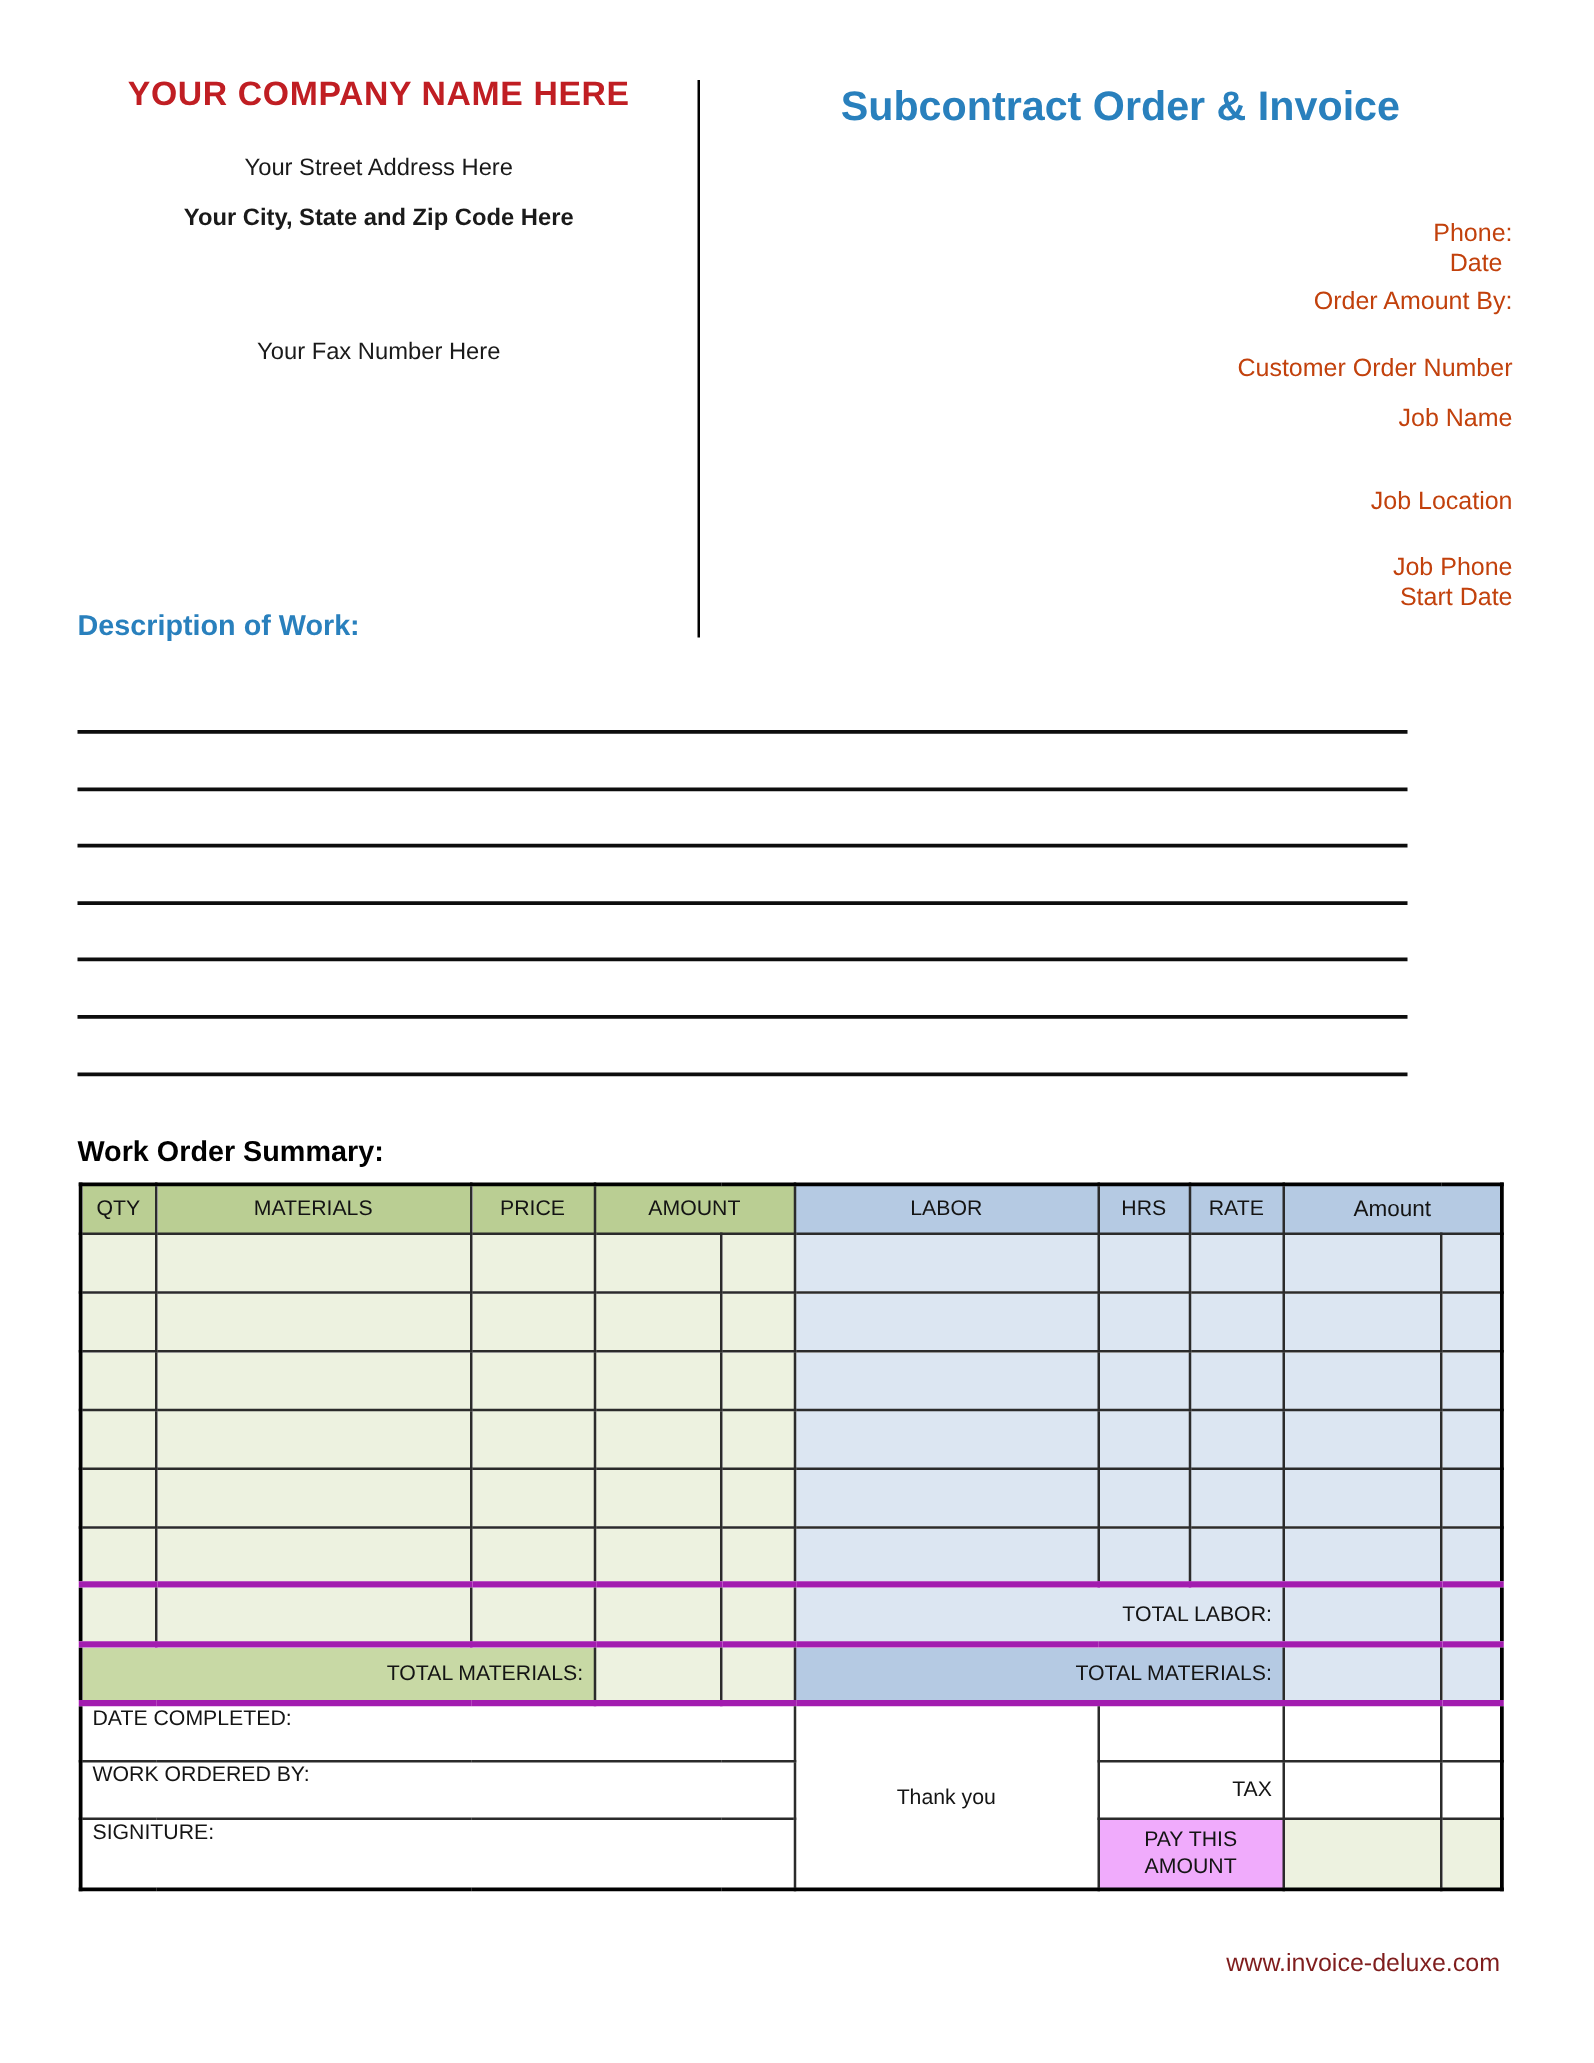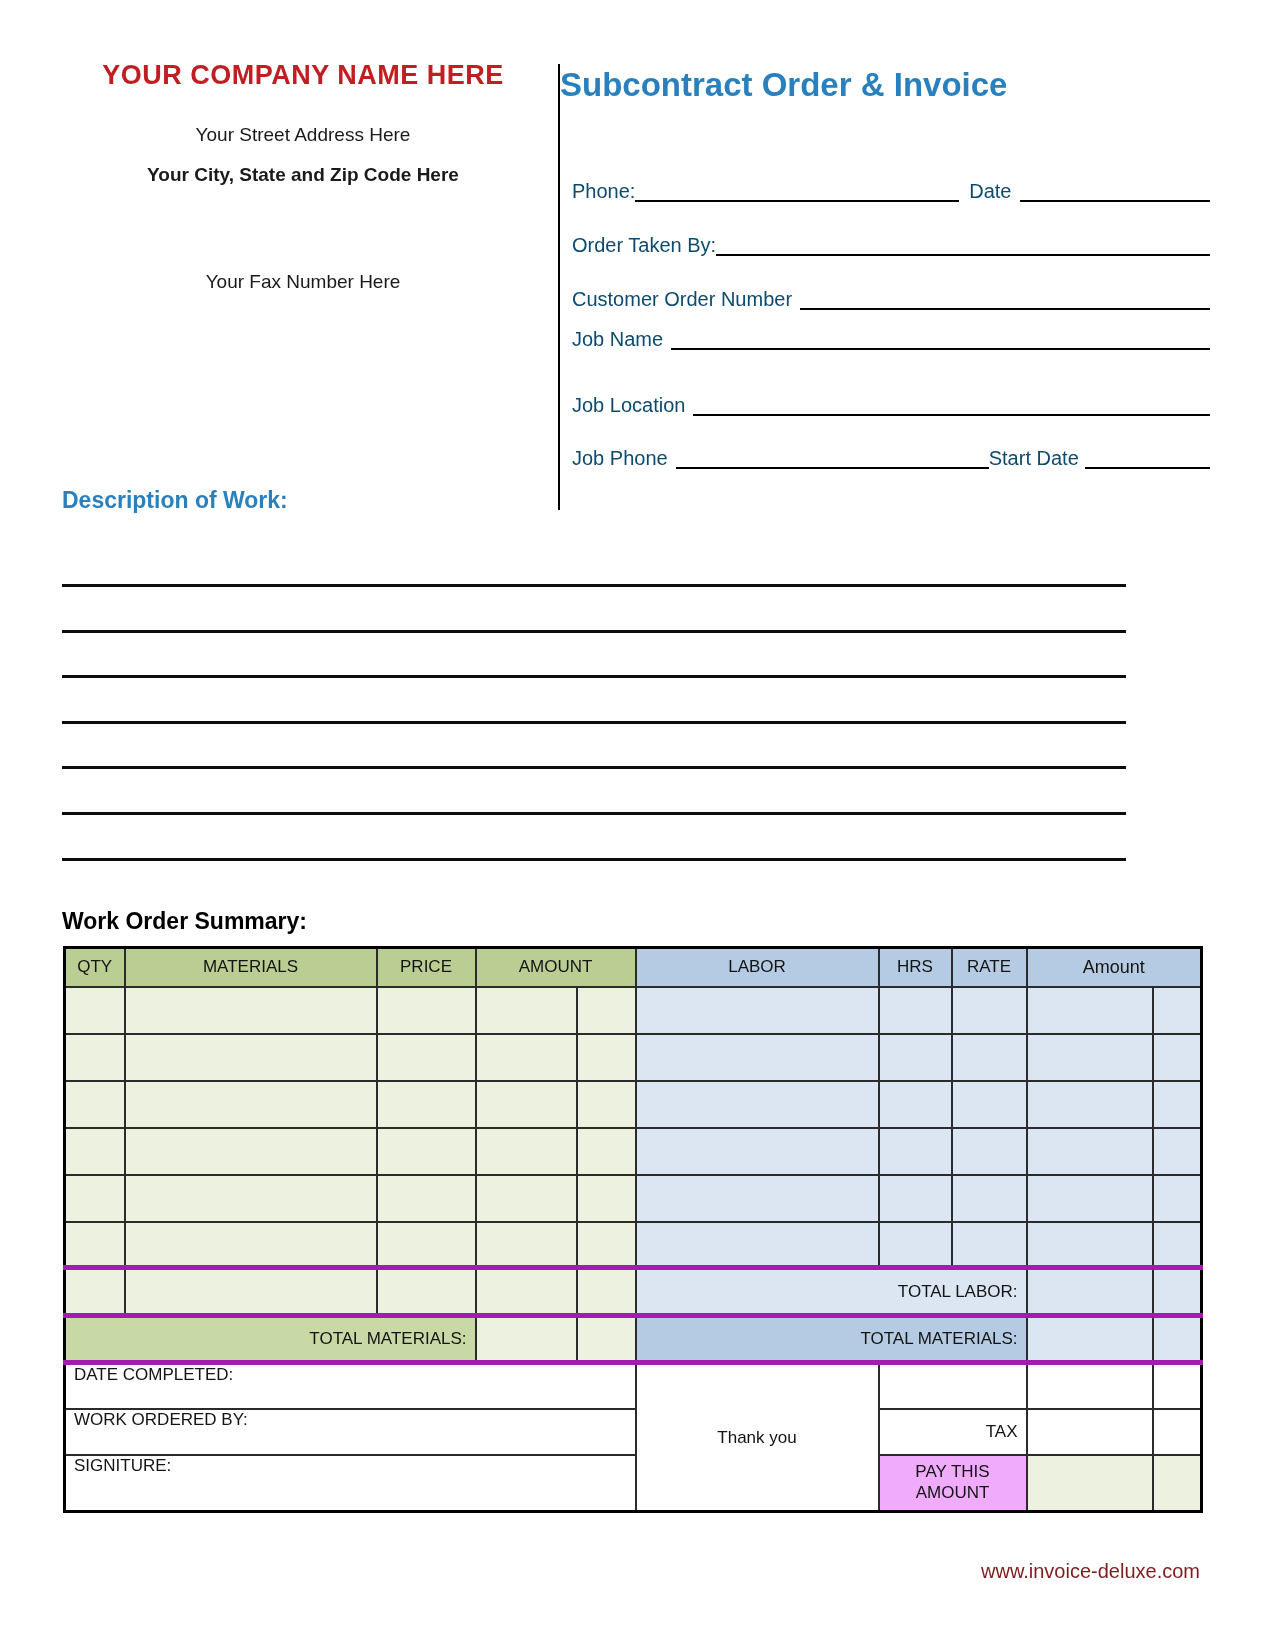--- a/index.html
+++ b/index.html
@@ -14,24 +14,24 @@
   .company-line { position:absolute; left:0; width:100%; font-size:19px; color:#1a1a1a; margin:0; }
   .street   { top:64px; }
   .citystate{ top:104px;font-weight:bold; }
   .tel      { top:185px; }
   .fax      { top:211px; }
 
   
   .v-divider { position:absolute; left:558px; top:64px; width:2px; height:446px; background:#000; }
 
   
-  .invoice-title { position:absolute; left:560px; top:66px; width:560px; text-align:left;
+  .invoice-title { position:absolute; left:560px; top:66px; width:560px; text-align:right;
                    font-size:33px; font-weight:bold; color:#2980BD; }
   .form-row { position:absolute; left:572px; width:638px; height:26px;
-              display:flex; align-items:flex-end; font-size:20px; color:#0c4a6e; }
+              display:flex; align-items:flex-end; font-size:20px; color:#c2410c;flex-direction:column; }
   .form-row .lbl { white-space:nowrap; line-height:1.1; }
   .form-row .fill { border-bottom:2px solid #000; height:24px; }
   .fr-phone { top:176px; } .fr-order { top:230px; } .fr-cust { top:284px; }
   .fr-jobname { top:324px; } .fr-jobloc { top:390px; } .fr-jobphone { top:443px; }
 
   
   .desc-title { position:absolute; left:62px; top:487px; font-size:23px; font-weight:bold; color:#2980BD; }
   .desc-line { position:absolute; left:62px; width:1064px; height:0; border-top:3px solid #0d0d0d; }
 
   
@@ -77,21 +77,21 @@
   <div class="invoice-title">Subcontract Order &amp; Invoice</div>
 
   <div class="form-row fr-phone">
     <span class="lbl">Phone:</span>
     <span class="fill" style="flex:1.7;"></span>
     <span class="lbl" style="margin:0 8px 0 10px;">Date</span>
     <span class="fill" style="flex:1;"></span>
   </div>
 
   <div class="form-row fr-order">
-    <span class="lbl">Order Taken By:</span>
+    <span class="lbl">Order Amount By:</span>
     <span class="fill" style="flex:1;"></span>
   </div>
 
   <div class="form-row fr-cust">
     <span class="lbl">Customer Order Number</span>
     <span class="fill" style="flex:1; margin-left:8px;"></span>
   </div>
 
   <div class="form-row fr-jobname">
     <span class="lbl">Job Name</span>

